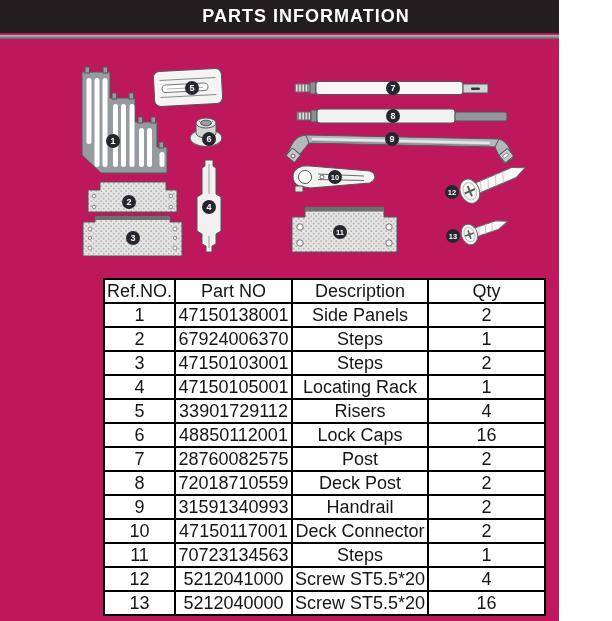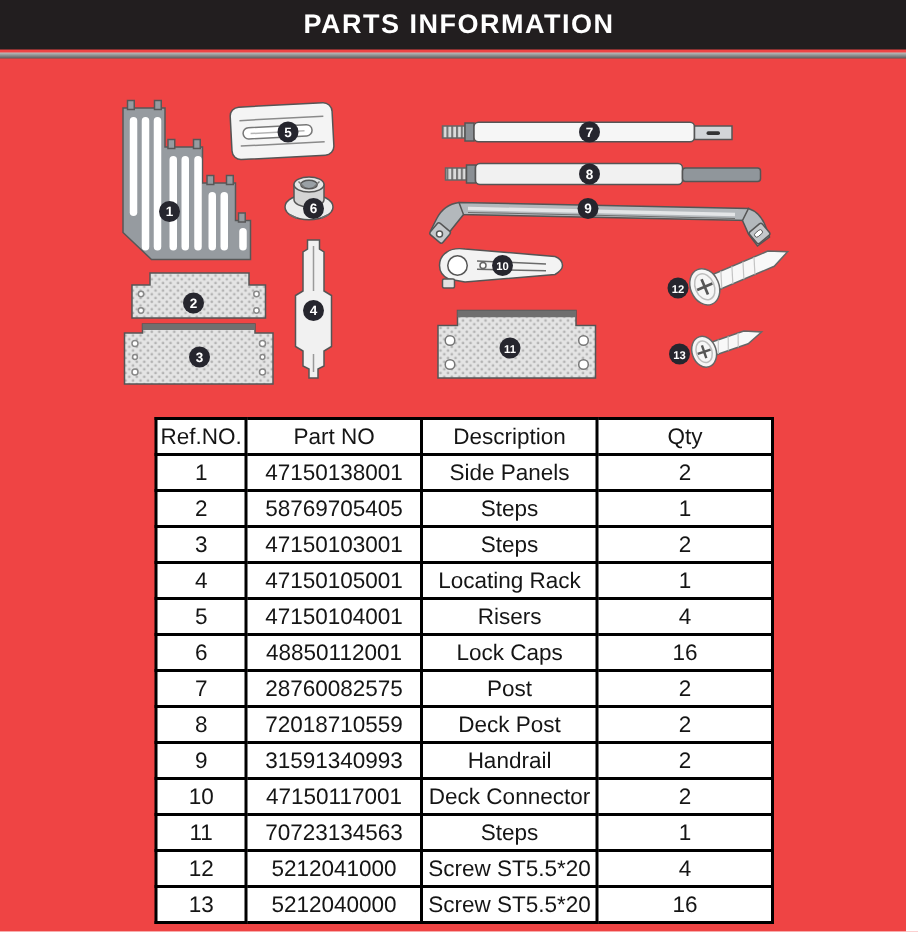--- a/index.html
+++ b/index.html
@@ -1,33 +1,33 @@
 <!DOCTYPE html>
 <html><head>
 <meta charset="utf-8">
 <style>
   html,body { margin:0; padding:0; background:#ffffff; }
   body { width:612px; height:621px; font-family:"Liberation Sans", sans-serif; }
-  .page { position:relative; width:604px; height:621px; background:#ef4444; overflow:hidden; }
+  .page { position:relative; width:559px; height:621px; background:#be185d; overflow:hidden; }
 
   .titlebar { position:absolute; top:0; left:0; width:612px; height:33px;
               background:#221e1f; display:flex; align-items:center; justify-content:center; }
   .titlebar .title-text { color:#fff; font-weight:bold; font-size:18px; letter-spacing:1px; }
   .title-underline { position:absolute; top:35px; left:0; width:612px; height:4px;
                      background:linear-gradient(#bfbfbf,#5c5c5c); }
 
   .diagram { position:absolute; top:0; left:0; }
 
   .badge-num { fill:#ffffff; font-family:"Liberation Sans",sans-serif; font-weight:bold; text-anchor:middle; }
 
   .parts-table { position:absolute; left:103px; top:278px; border-collapse:collapse; table-layout:fixed; }
   .parts-table th, .parts-table td {
       border:2px solid #000; height:22px; padding:0 2px;
       text-align:center; vertical-align:middle;
-      font-size:15px; font-weight:normal; color:#151515; white-space:nowrap;
+      font-size:18px; font-weight:normal; color:#151515; white-space:nowrap;
       background:#fff;
   }
 </style>
 </head>
 <body>
 
 <div class="page">
 
   <header class="titlebar">
     <span class="title-text">PARTS INFORMATION</span>
@@ -241,39 +241,39 @@
     </thead>
     <tbody id="rows">
         <tr>
       <td>1</td>
       <td>47150138001</td>
       <td>Side Panels</td>
       <td>2</td>
     </tr>
         <tr>
       <td>2</td>
-      <td>58769705405</td>
+      <td>67924006370</td>
       <td>Steps</td>
       <td>1</td>
     </tr>
         <tr>
       <td>3</td>
       <td>47150103001</td>
       <td>Steps</td>
       <td>2</td>
     </tr>
         <tr>
       <td>4</td>
       <td>47150105001</td>
       <td>Locating Rack</td>
       <td>1</td>
     </tr>
         <tr>
       <td>5</td>
-      <td>47150104001</td>
+      <td>33901729112</td>
       <td>Risers</td>
       <td>4</td>
     </tr>
         <tr>
       <td>6</td>
       <td>48850112001</td>
       <td>Lock Caps</td>
       <td>16</td>
     </tr>
         <tr>

